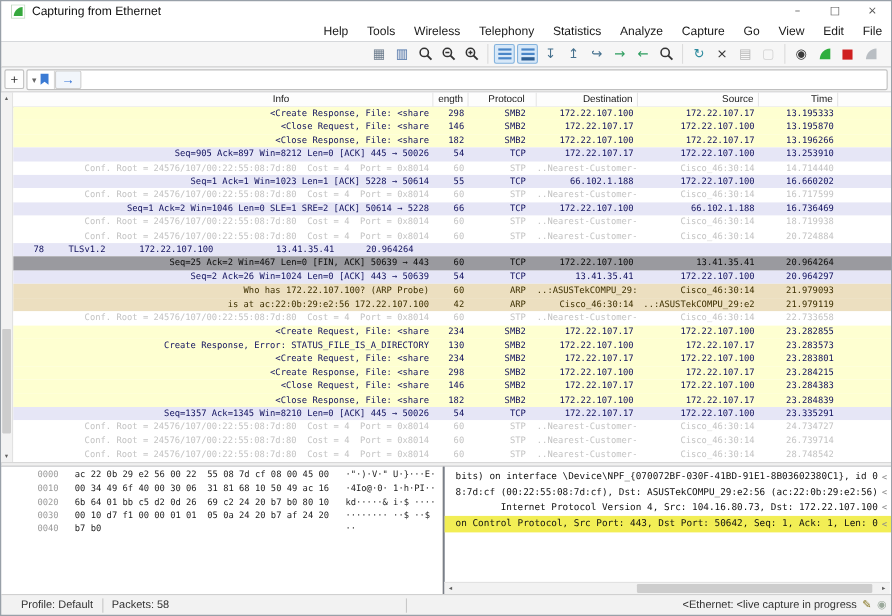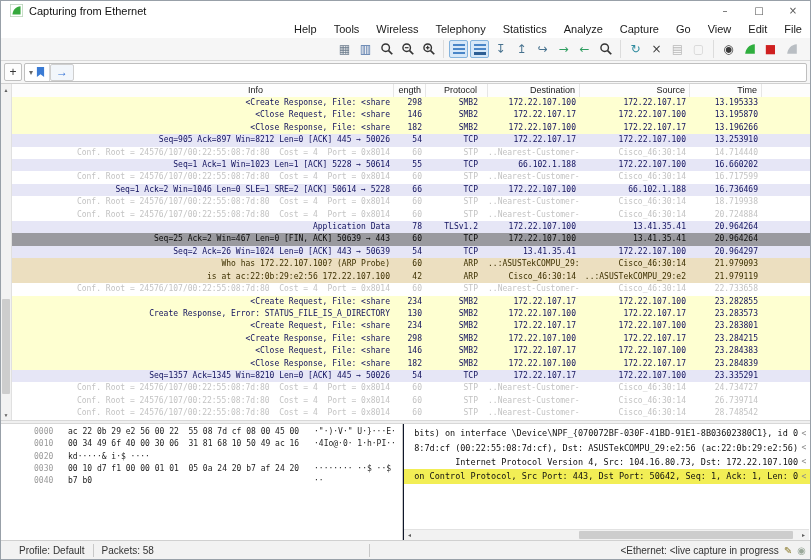--- a/index.html
+++ b/index.html
@@ -334,21 +334,20 @@
         <div class="prow stp">
           <span class="c-info">Conf. Root = 24576/107/00:22:55:08:7d:80  Cost = 4  Port = 0x8014</span>
           <span class="c-len">60</span>
           <span class="c-proto">STP</span>
           <span class="c-dst">..Nearest-Customer-Br</span>
           <span class="c-src">Cisco_46:30:14</span>
           <span class="c-time">20.724884</span>
           <span class="c-no">42</span>
         </div>
         <div class="prow tls">
-          <span class="c-info">Application Data</span>
           <span class="c-len">78</span>
           <span class="c-proto">TLSv1.2</span>
           <span class="c-dst">172.22.107.100</span>
           <span class="c-src">13.41.35.41</span>
           <span class="c-time">20.964264</span>
           <span class="c-no">43</span>
         </div>
         <div class="prow selected">
           <span class="c-info">Seq=25 Ack=2 Win=467 Len=0 [FIN, ACK] 50639 → 443</span>
           <span class="c-len">60</span>
@@ -485,21 +484,21 @@
           <span class="c-no">58</span>
         </div>
       </div>
   </div>
 
   <div class="splitter"></div>
 
   <div class="hexpane" id="hexpane">
       <div class="hexline"><span class="hx-off">0000</span><span class="hx-bytes">ac 22 0b 29 e2 56 00 22  55 08 7d cf 08 00 45 00</span><span class="hx-ascii">·"·)·V·" U·}···E·</span></div>
       <div class="hexline"><span class="hx-off">0010</span><span class="hx-bytes">00 34 49 6f 40 00 30 06  31 81 68 10 50 49 ac 16</span><span class="hx-ascii">·4Io@·0· 1·h·PI··</span></div>
-      <div class="hexline"><span class="hx-off">0020</span><span class="hx-ascii">kd·····&amp; i·$ ····</span></div>
+      <div class="hexline"><span class="hx-off">0020</span><span class="hx-bytes">6b 64 01 bb c5 d2 0d 26  69 c2 24 20 b7 b0 80 10</span><span class="hx-ascii">kd·····&amp; i·$ ····</span></div>
       <div class="hexline"><span class="hx-off">0030</span><span class="hx-bytes">00 10 d7 f1 00 00 01 01  05 0a 24 20 b7 af 24 20</span><span class="hx-ascii">········ ··$ ··$ </span></div>
       <div class="hexline"><span class="hx-off">0040</span><span class="hx-bytes">b7 b0</span><span class="hx-ascii">··</span></div>
     </div>
 
   <div class="detpane" id="detpane">
       <div class="detline"><span>bits) on interface \Device\NPF_{070072BF-030F-41BD-91E1-8B03602380C1}, id 0</span><span class="det-chev">&lt;</span></div>
       <div class="detline"><span>8:7d:cf (00:22:55:08:7d:cf), Dst: ASUSTekCOMPU_29:e2:56 (ac:22:0b:29:e2:56)</span><span class="det-chev">&lt;</span></div>
       <div class="detline"><span>Internet Protocol Version 4, Src: 104.16.80.73, Dst: 172.22.107.100</span><span class="det-chev">&lt;</span></div>
       <div class="detline hl"><span>on Control Protocol, Src Port: 443, Dst Port: 50642, Seq: 1, Ack: 1, Len: 0</span><span class="det-chev">&lt;</span></div>
     </div>

